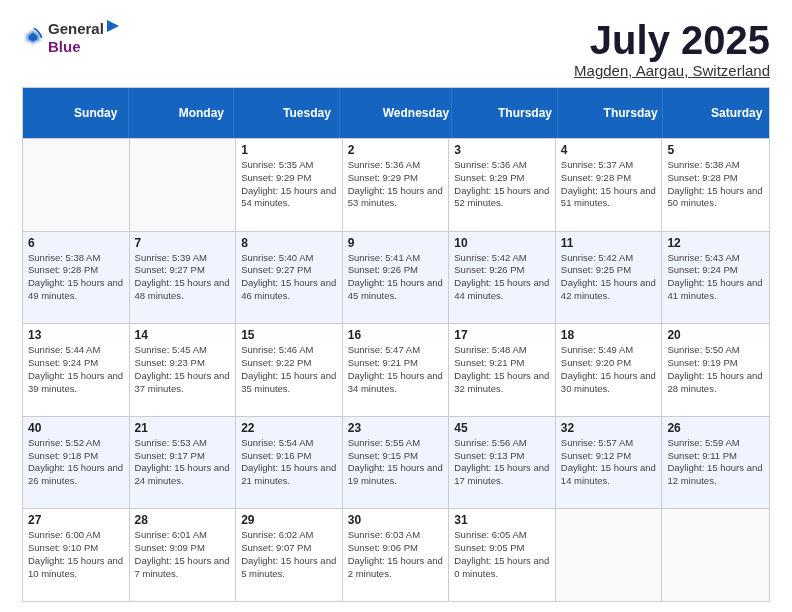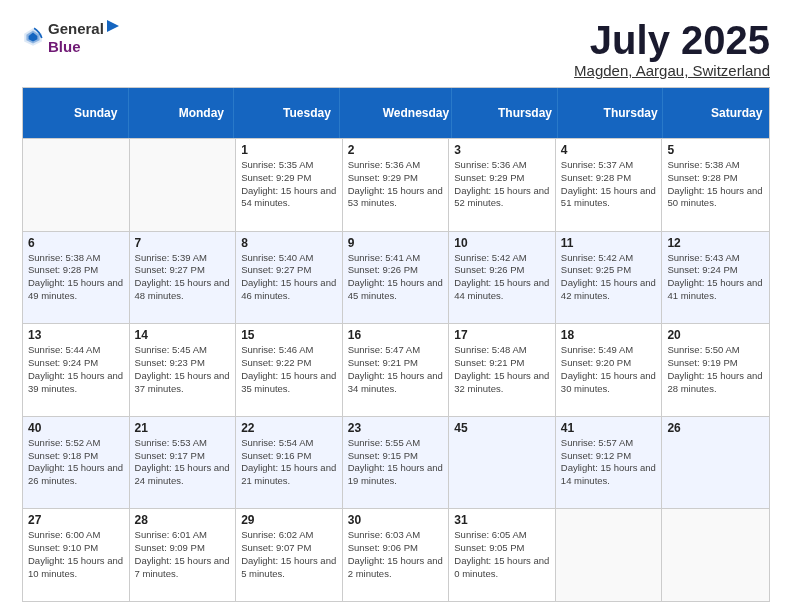--- a/index.html
+++ b/index.html
@@ -253,27 +253,29 @@
           <div class="cal-cell alt-row">
             <div class="day-number">22</div>
             <div class="day-info">Sunrise: 5:54 AM<br>Sunset: 9:16 PM<br>Daylight: 15 hours and 21 minutes.</div>
           </div>
           <div class="cal-cell alt-row">
             <div class="day-number">23</div>
             <div class="day-info">Sunrise: 5:55 AM<br>Sunset: 9:15 PM<br>Daylight: 15 hours and 19 minutes.</div>
           </div>
           <div class="cal-cell alt-row">
             <div class="day-number">45</div>
-          </div>
-          <div class="cal-cell alt-row">
-            <div class="day-number">41</div>
+            <div class="day-info">Sunrise: 5:56 AM<br>Sunset: 9:13 PM<br>Daylight: 15 hours and 17 minutes.</div>
+          </div>
+          <div class="cal-cell alt-row">
+            <div class="day-number">32</div>
             <div class="day-info">Sunrise: 5:57 AM<br>Sunset: 9:12 PM<br>Daylight: 15 hours and 14 minutes.</div>
           </div>
           <div class="cal-cell alt-row">
             <div class="day-number">26</div>
+            <div class="day-info">Sunrise: 5:59 AM<br>Sunset: 9:11 PM<br>Daylight: 15 hours and 12 minutes.</div>
           </div>
         </div>
         <div class="cal-week">
           <div class="cal-cell">
             <div class="day-number">27</div>
             <div class="day-info">Sunrise: 6:00 AM<br>Sunset: 9:10 PM<br>Daylight: 15 hours and 10 minutes.</div>
           </div>
           <div class="cal-cell">
             <div class="day-number">28</div>
             <div class="day-info">Sunrise: 6:01 AM<br>Sunset: 9:09 PM<br>Daylight: 15 hours and 7 minutes.</div>

